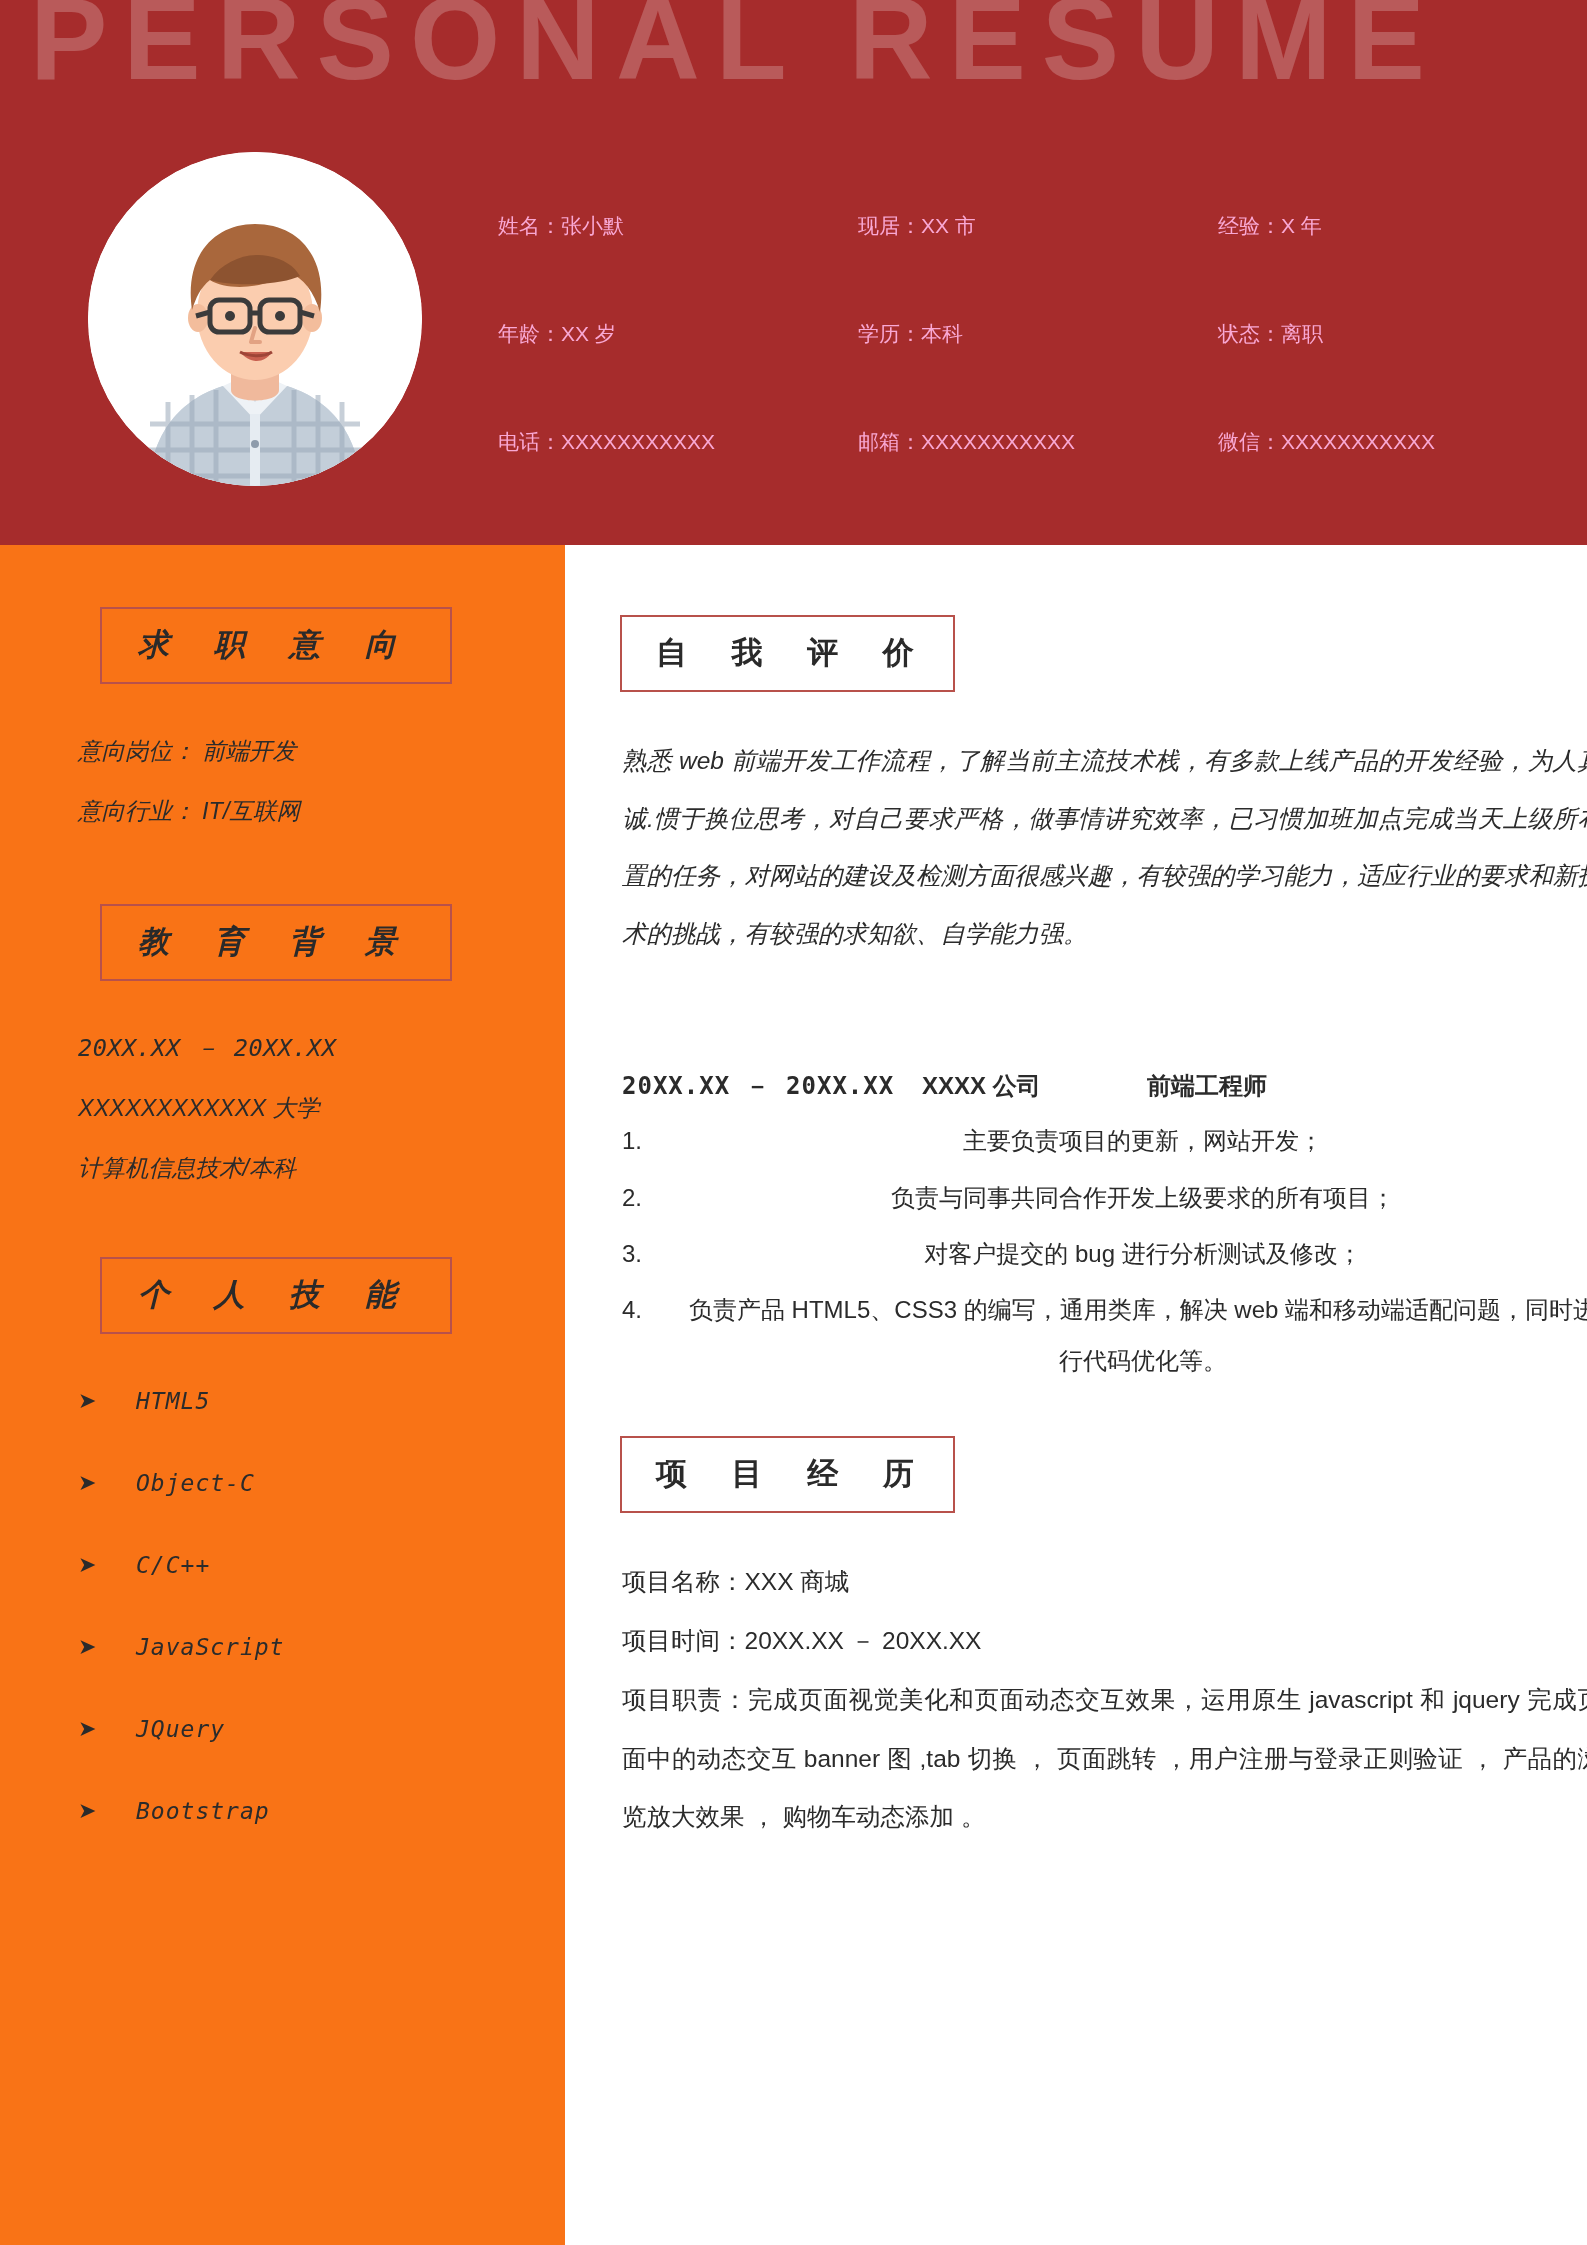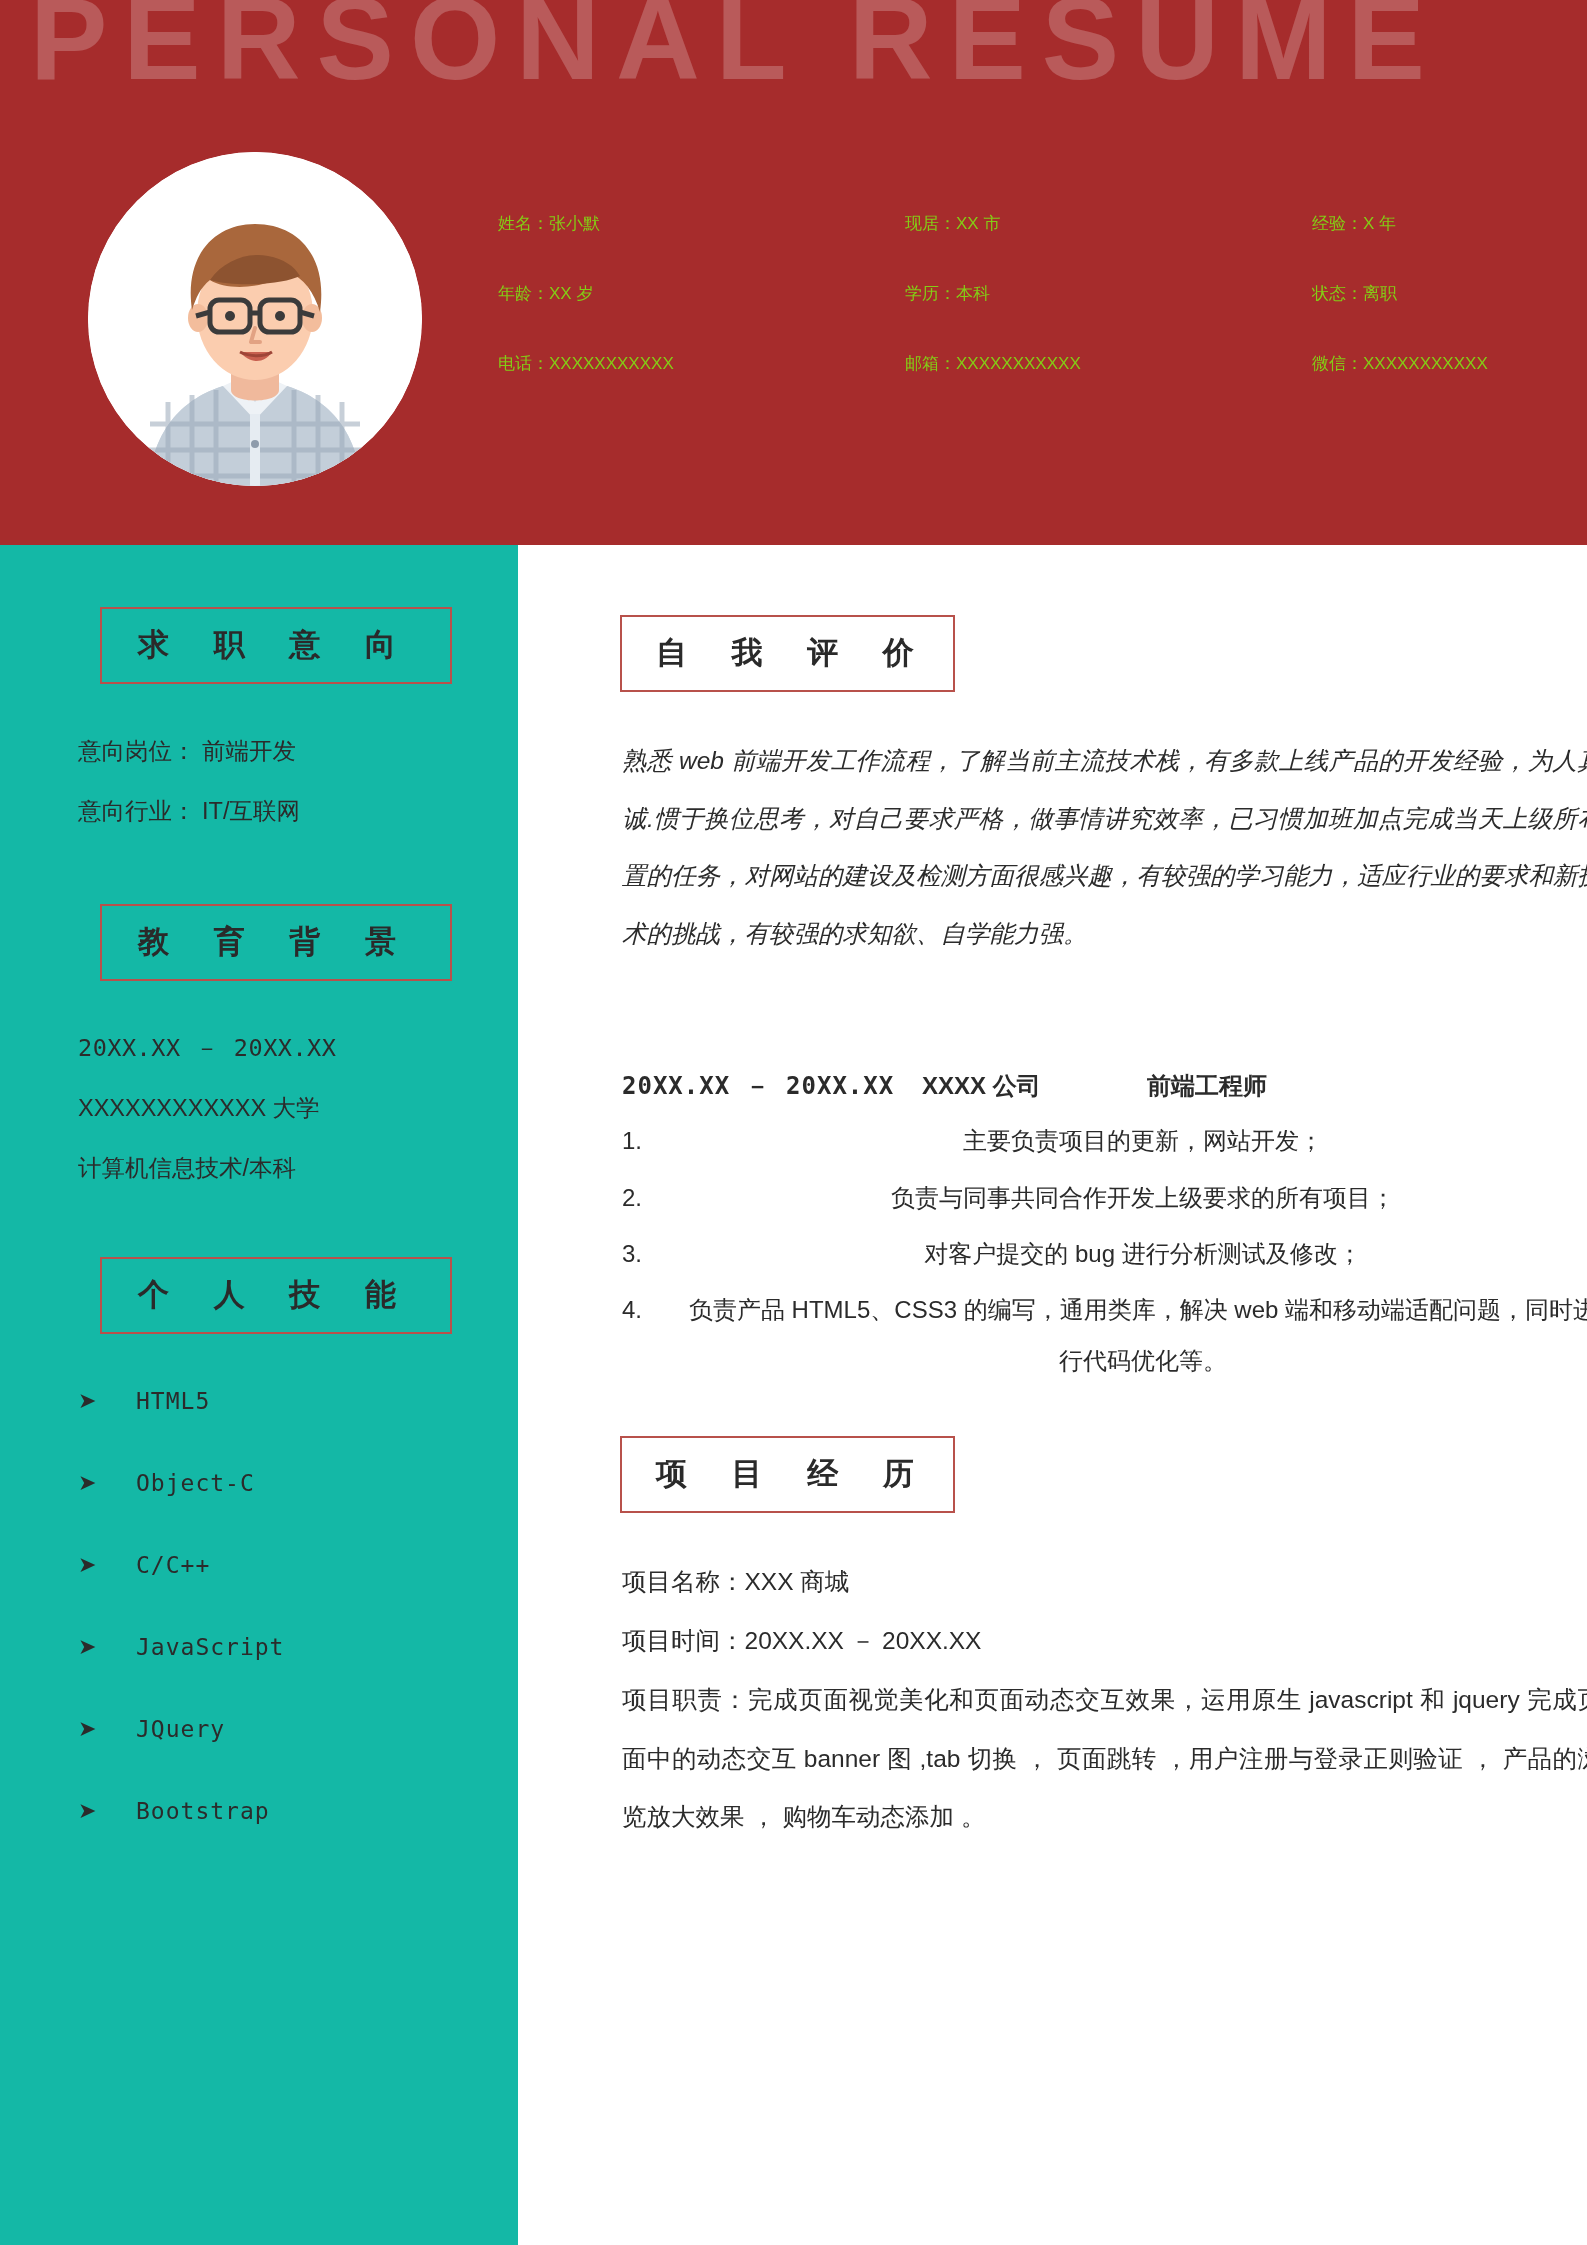--- a/index.html
+++ b/index.html
@@ -52,41 +52,41 @@
   .avatar svg { display: block; }
 
   .info-grid {
     position: absolute;
     left: 498px;
     top: 212px;
     width: 1020px;
     display: grid;
     grid-template-columns: 360px 360px 300px;
     grid-row-gap: 80px;
-    color: #84cc16;
-    font-size: 17px;
-    gap: 47px;
+    color: #f9a8d4;
+    font-size: 21px;
   }
   .info-cell {
     white-space: nowrap;
   }
 
   
   .body {
     position: relative;
     width: 1587px;
     height: 1700px;
   }
   .left-col {
     position: absolute;
     left: 0;
     top: 0;
-    width: 518px;
+    width: 565px;
     height: 1700px;
-    background: #14b8a6;
+    background: #f97316;
+    font-style: italic;
   }
   .right-col {
     position: absolute;
     left: 565px;
     top: 8px;
     width: 1102px;
     height: 1700px;
     background: #ffffff;
   }
 

